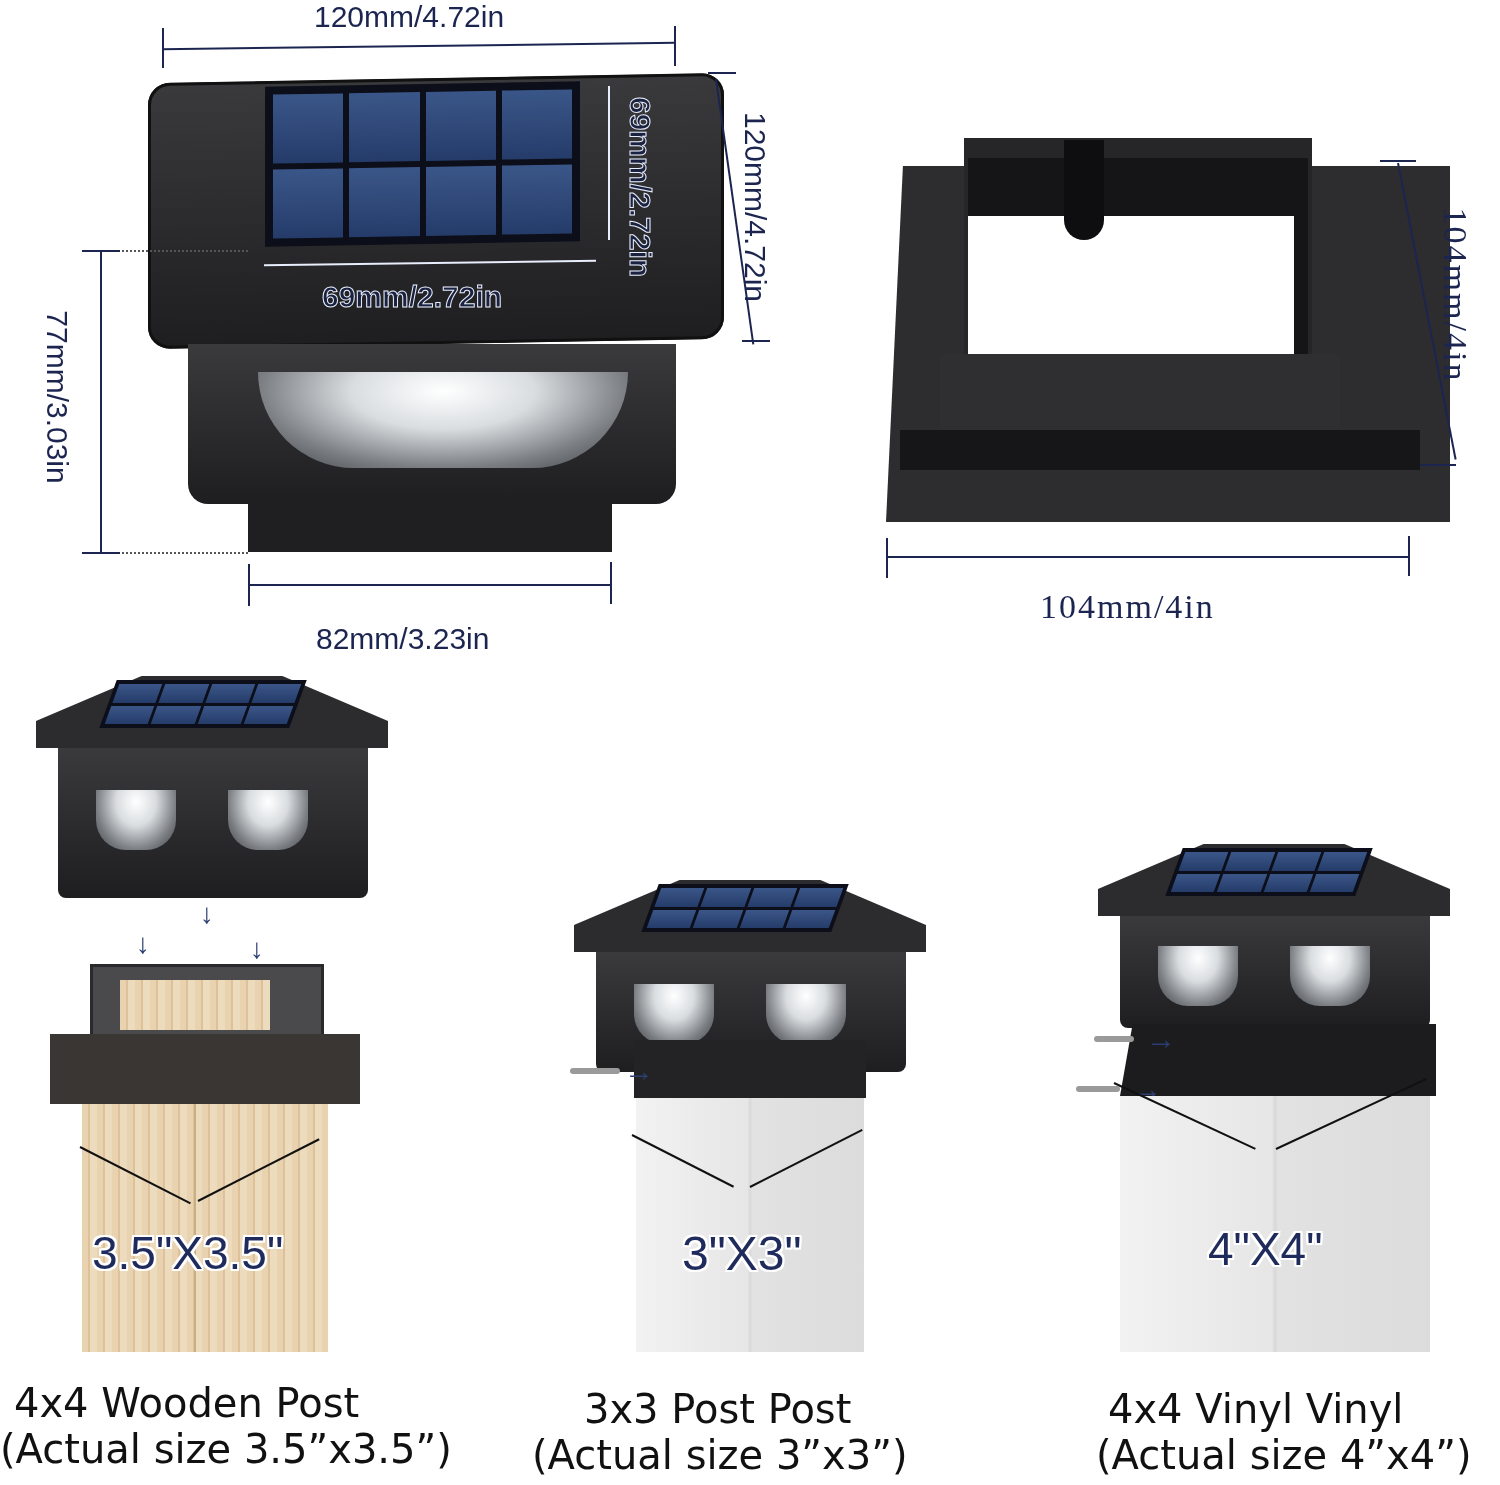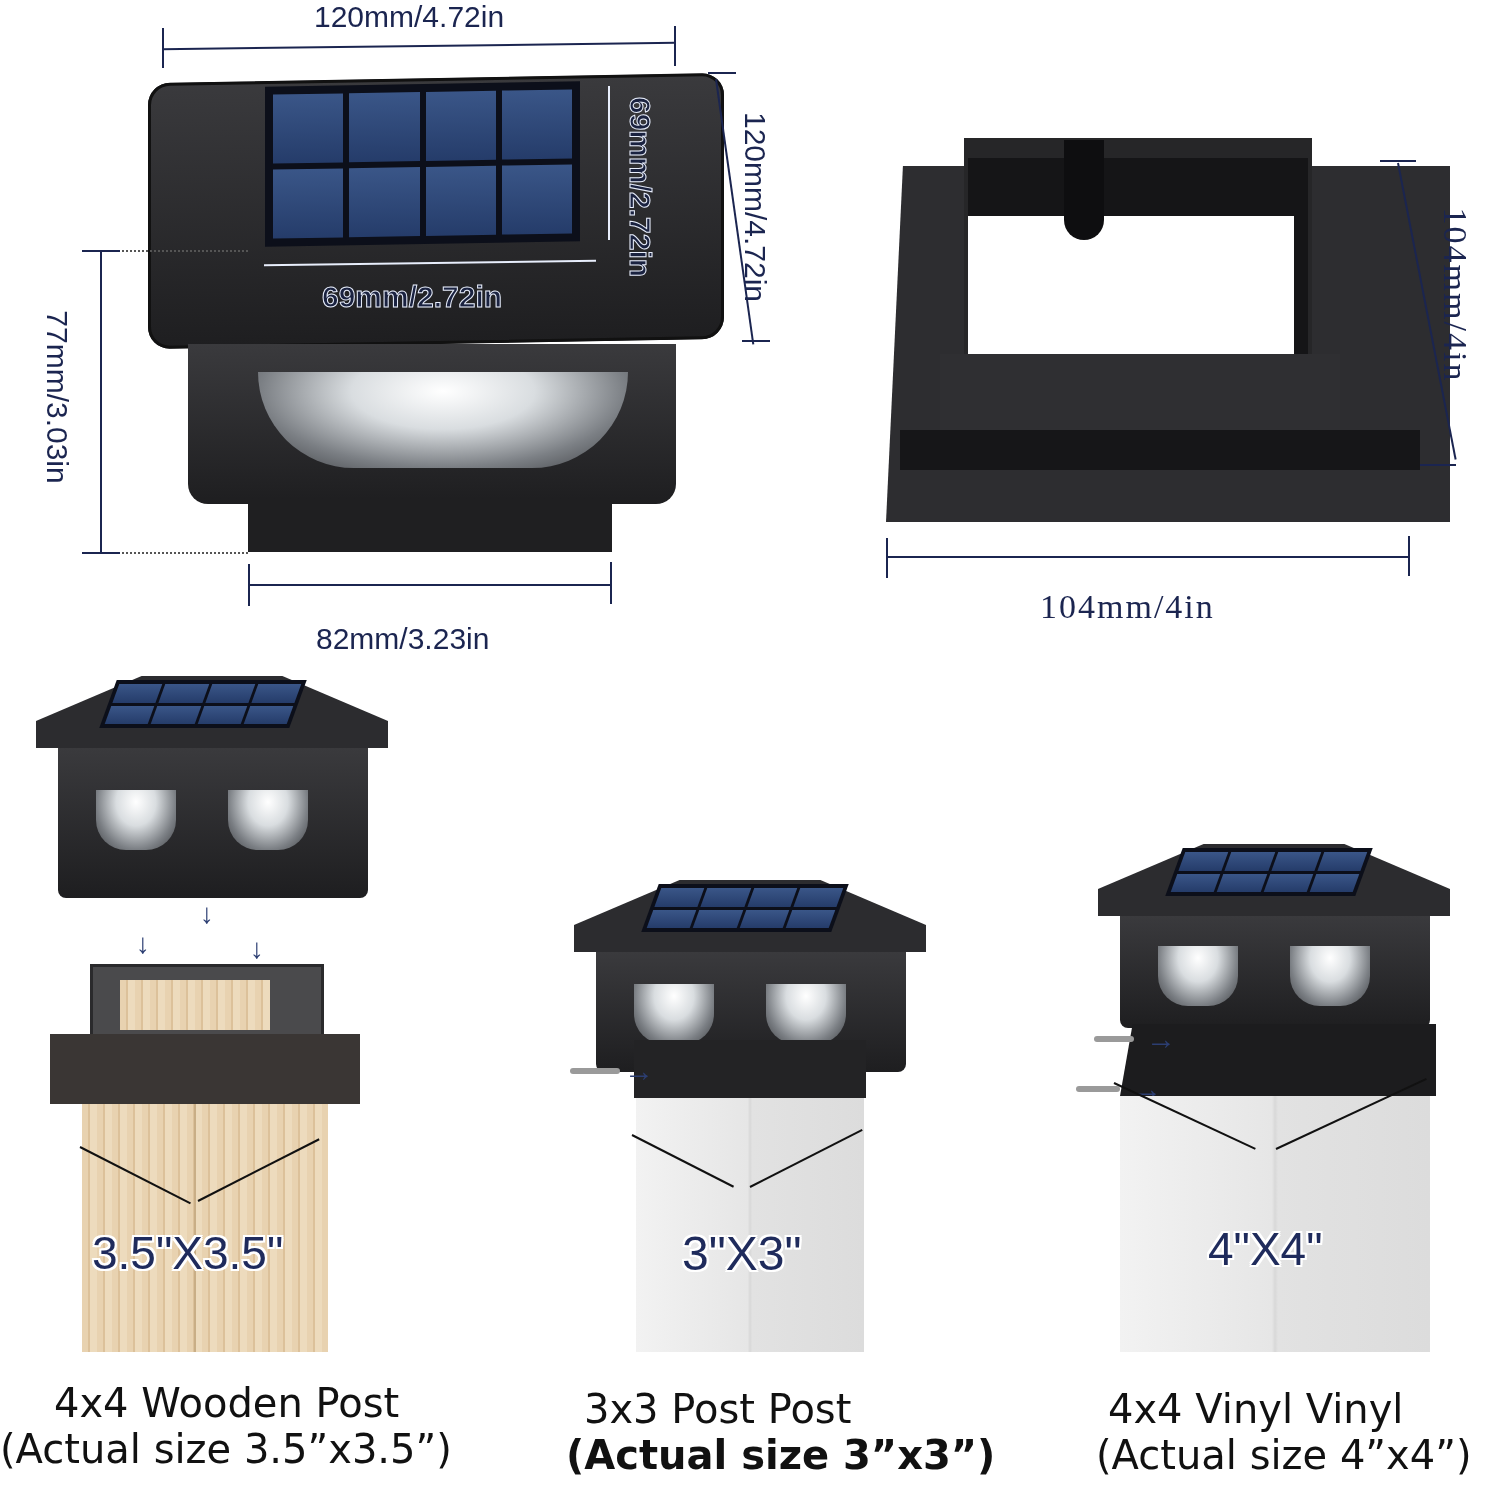--- a/index.html
+++ b/index.html
@@ -113,21 +113,21 @@
   <div class="abs" style="left:250px;top:935px;color:#2c3e72;font-size:28px;line-height:28px;">↓</div>
 
   <div class="abs" style="left:90px;top:964px;width:228px;height:70px;background:#4a4a4c;border:3px solid #2a2a2c;"></div>
   <div class="abs wood" style="left:120px;top:980px;width:150px;height:50px;"></div>
   <div class="abs" style="left:50px;top:1034px;width:310px;height:70px;background:#3a3634;"></div>
   <div class="abs wood" style="left:82px;top:1104px;width:246px;height:248px;"></div>
   <div class="abs" style="left:194px;top:1104px;width:2px;height:248px;background:#c9ae86;"></div>
   <div class="arrowline" style="left:80px;top:1146px;width:124px;background:#111;transform:rotate(27deg);"></div>
   <div class="arrowline" style="left:198px;top:1200px;width:136px;background:#111;transform:rotate(-27deg);"></div>
   <div class="abs outline-text" style="left:92px;top:1226px;font-size:46px;">3.5"X3.5"</div>
-  <div class="abs caption" style="left:14px;top:1380px;margin-left:40px;">4x4 Wooden Post</div>
+  <div class="abs caption" style="left:14px;top:1380px;">4x4 Wooden Post</div>
   <div class="abs caption" style="left:0px;top:1426px;">(Actual size 3.5”x3.5”)</div>
 </div>
 
 <div>
   <div class="abs" style="left:574px;top:880px;width:352px;height:90px;background:#2c2c2f;clip-path:polygon(30% 0,70% 0,100% 50%,100% 80%,0 80%,0 50%);"></div>
   <div class="abs solar" style="left:650px;top:884px;width:190px;height:48px;grid-template-columns:repeat(4,1fr);grid-template-rows:repeat(2,1fr);gap:3px;padding:4px;transform:skewX(-20deg);">
     <div class="cell"></div>
       <div class="cell"></div>
       <div class="cell"></div>
       <div class="cell"></div>
@@ -140,21 +140,21 @@
   <div class="abs lens" style="left:634px;top:984px;width:80px;height:60px;border-radius:0 0 30px 30px;"></div>
   <div class="abs lens" style="left:766px;top:984px;width:80px;height:60px;border-radius:0 0 30px 30px;"></div>
   <div class="abs" style="left:634px;top:1040px;width:232px;height:58px;background:#232325;"></div>
   <div class="abs" style="left:570px;top:1068px;width:50px;height:6px;background:#9a9a9a;border-radius:3px;"></div>
   <div class="abs" style="left:624px;top:1056px;color:#2c3e72;font-size:30px;line-height:30px;">→</div>
   <div class="abs vinyl" style="left:636px;top:1098px;width:228px;height:254px;"></div>
   <div class="arrowline" style="left:632px;top:1134px;width:114px;background:#111;transform:rotate(27deg);"></div>
   <div class="arrowline" style="left:750px;top:1186px;width:126px;background:#111;transform:rotate(-27deg);"></div>
   <div class="abs outline-text" style="left:682px;top:1226px;font-size:48px;">3"X3"</div>
   <div class="abs caption" style="left:584px;top:1386px;">3x3 Post Post</div>
-  <div class="abs caption" style="left:566px;top:1432px;font-weight:bold;">(Actual size 3”x3”)</div>
+  <div class="abs caption" style="left:532px;top:1432px;">(Actual size 3”x3”)</div>
 </div>
 
 <div>
   <div class="abs" style="left:1098px;top:844px;width:352px;height:90px;background:#2c2c2f;clip-path:polygon(30% 0,70% 0,100% 50%,100% 80%,0 80%,0 50%);"></div>
   <div class="abs solar" style="left:1174px;top:848px;width:190px;height:48px;grid-template-columns:repeat(4,1fr);grid-template-rows:repeat(2,1fr);gap:3px;padding:4px;transform:skewX(-20deg);">
     <div class="cell"></div>
       <div class="cell"></div>
       <div class="cell"></div>
       <div class="cell"></div>
     <div class="cell"></div>

